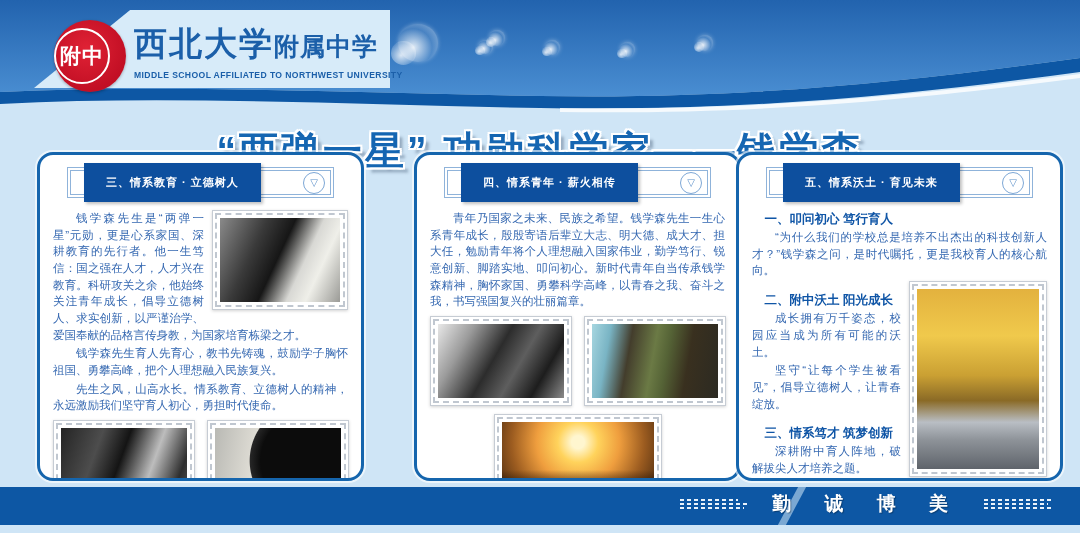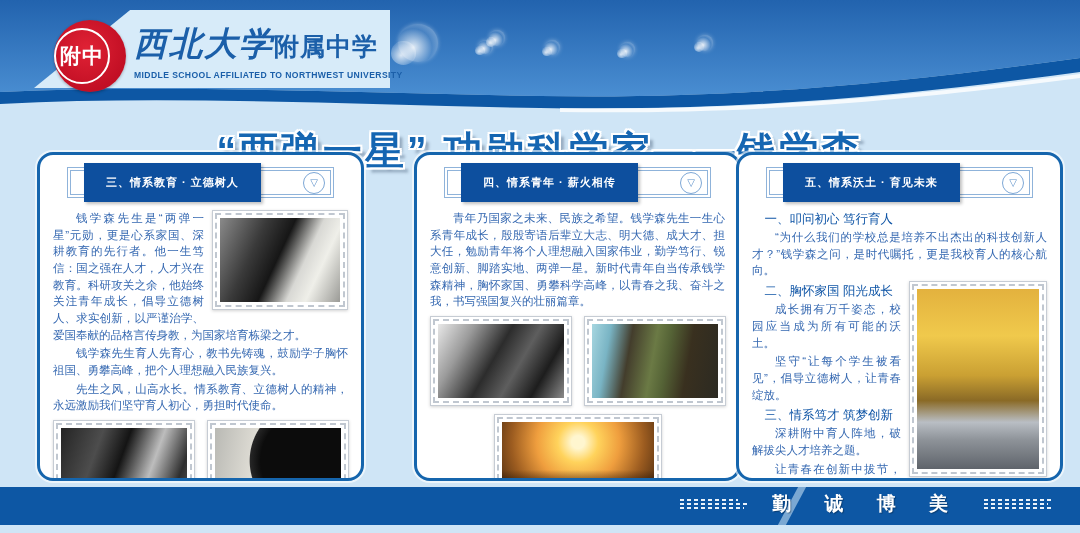--- a/index.html
+++ b/index.html
@@ -18,21 +18,21 @@
   .name-wedge{position:absolute;left:34px;top:10px;width:356px;height:78px;background:#d7ebf9;
     clip-path:polygon(27% 0,100% 0,100% 100%,0 100%);}
   .seal{position:absolute;left:54px;top:20px;width:72px;height:72px;border-radius:50%;
     background:radial-gradient(circle at 45% 40%, #e02235, #c20f24 70%);
     box-shadow:0 1px 3px rgba(0,0,0,.3);display:flex;align-items:center;}
   .seal-inner{width:52px;height:52px;border-radius:50%;border:2px solid #fff;
     display:flex;align-items:center;justify-content:center;
     color:#fff;font-weight:900;font-size:21px;letter-spacing:1px;}
   .school-names{position:absolute;left:134px;top:22px;width:300px;}
   .cn-name{color:#1b5fa9;white-space:nowrap;}
-  .cn-name .big{font-size:33px;font-weight:900;font-style:italic;letter-spacing:2px;}
+  .cn-name .big{font-size:33px;font-weight:900;letter-spacing:2px;}
   .cn-name .small{font-size:25px;font-weight:900;letter-spacing:1px;}
   .en-name{margin-top:3px;color:#1b5fa9;font-size:8.6px;font-weight:bold;letter-spacing:.4px;white-space:nowrap;}
   
   .banner{position:absolute;left:0;top:92px;width:1080px;text-align:center;margin-top:32px;}
   .banner-title{
     display:inline-block;font-size:39px;font-weight:900;letter-spacing:3px;color:#1566b2;
     text-shadow:-2px -2px 0 #fff,2px -2px 0 #fff,-2px 2px 0 #fff,2px 2px 0 #fff,
                  -2px 0 0 #fff,2px 0 0 #fff,0 -2px 0 #fff,0 2px 0 #fff,
                  5px 5px 3px rgba(40,60,90,.38);}
   
@@ -43,21 +43,21 @@
   .tab-frame{position:relative;height:29px;margin:4px 14px 12px;background:#fff;
     border:1px solid #8fb3da;box-shadow:inset 0 0 0 2px #fff,inset 0 0 0 3px #8fb3da;}
   .tab-title{position:absolute;left:16px;top:-5px;bottom:-5px;background:#0d4f9e;color:#fff;
     font-weight:bold;font-size:11px;letter-spacing:1px;display:flex;align-items:center;
     padding:0 22px;box-shadow:2px 2px 3px rgba(0,0,0,.25);white-space:nowrap;}
   .tab-circle{position:absolute;right:8px;top:50%;transform:translateY(-50%);
     width:20px;height:20px;border-radius:50%;border:1px solid #7da7d6;color:#5a8fc9;
     font-size:10px;display:flex;align-items:center;justify-content:center;background:#fff;}
   .body-text{font-size:11.5px;line-height:1.45;color:#3568b1;text-align:justify;}
   .body-text p{margin:0 0 2px;text-indent:2em;}
-  .sec-head{font-size:12.5px;font-weight:400;color:#0f55a6;margin:3px 0 1px;text-indent:1em;}
+  .sec-head{font-size:12.5px;font-weight:700;color:#0f55a6;margin:12px 0 1px;text-indent:1em;}
   
   .stamp{background:#fff;border:1px solid #c6ccd4;outline:2px dashed #c0c7d0;outline-offset:-5px;
     padding:7px;box-sizing:border-box;box-shadow:0 1px 3px rgba(0,0,0,.18);flex:0 0 auto;}
   .ph{width:100%;height:100%;}
   .float-r{float:right;margin:0 0 4px 8px;}
   .stamp-row{display:flex;justify-content:center;gap:12px;margin-top:6px;}
   .stamp-row-center{display:flex;justify-content:center;margin-top:8px;}
   
   .ph-desk{background:linear-gradient(115deg,#8a8a8a 0%,#3a3a3a 30%,#161616 48%,#d8d8d4 66%,#efefe9 78%,#9a9a96 100%);}
   .ph-inspect{background:linear-gradient(110deg,#242424 0%,#4d4d4d 28%,#141414 46%,#bdbdbd 68%,#2e2e2e 88%,#565656 100%);}
@@ -138,21 +138,21 @@
       </div>
     </div>
   </div>
 
   <div class="panel p2">
     <div class="tab-frame">
       <div class="tab-title">四、情系青年 · 薪火相传</div>
       <div class="tab-circle">▽</div>
     </div>
     <div class="body-text">
-      <p>青年乃国家之未来、民族之希望。钱学森先生一生心系青年成长，殷殷寄语后辈立大志、明大德、成大才、担大任，勉励青年将个人理想融入国家伟业，勤学笃行、锐意创新、脚踏实地、两弹一星。新时代青年自当传承钱学森精神，胸怀家国、勇攀科学高峰，以青春之我、奋斗之我，书写强国复兴的壮丽篇章。</p>
+      <p>青年乃国家之未来、民族之希望。钱学森先生一生心系青年成长，殷殷寄语后辈立大志、明大德、成大才、担大任，勉励青年将个人理想融入国家伟业，勤学笃行、锐意创新、脚踏实地、叩问初心。新时代青年自当传承钱学森精神，胸怀家国、勇攀科学高峰，以青春之我、奋斗之我，书写强国复兴的壮丽篇章。</p>
       <div class="stamp-row">
         <div class="stamp" style="width:142px;height:90px;">
           <div class="ph ph-autograph"></div>
         </div>
         <div class="stamp" style="width:142px;height:90px;">
           <div class="ph ph-blackboard"></div>
         </div>
       </div>
       <div class="stamp-row-center">
         <div class="stamp" style="width:168px;height:88px;">
@@ -166,21 +166,21 @@
     <div class="tab-frame">
       <div class="tab-title">五、情系沃土 · 育见未来</div>
       <div class="tab-circle">▽</div>
     </div>
     <div class="body-text">
       <div class="sec-head">一、叩问初心 笃行育人</div>
       <p>“为什么我们的学校总是培养不出杰出的科技创新人才？”钱学森之问，是时代嘱托，更是我校育人的核心航向。</p>
       <div class="stamp float-r" style="width:138px;height:196px;">
         <div class="ph ph-autumn"></div>
       </div>
-      <div class="sec-head">二、胸怀家国 阳光成长</div>
+      <div class="sec-head">二、附中沃土 阳光成长</div>
       <p>成长拥有万千姿态，校园应当成为所有可能的沃土。</p>
       <p>坚守“让每个学生被看见”，倡导立德树人，让青春绽放。</p>
       <div class="sec-head">三、情系笃才 筑梦创新</div>
       <p>深耕附中育人阵地，破解拔尖人才培养之题。</p>
       <p>让青春在创新中拔节，让英才在培育中成长，</p>
 
     </div>
   </div>
 
   <div class="footer-band">

